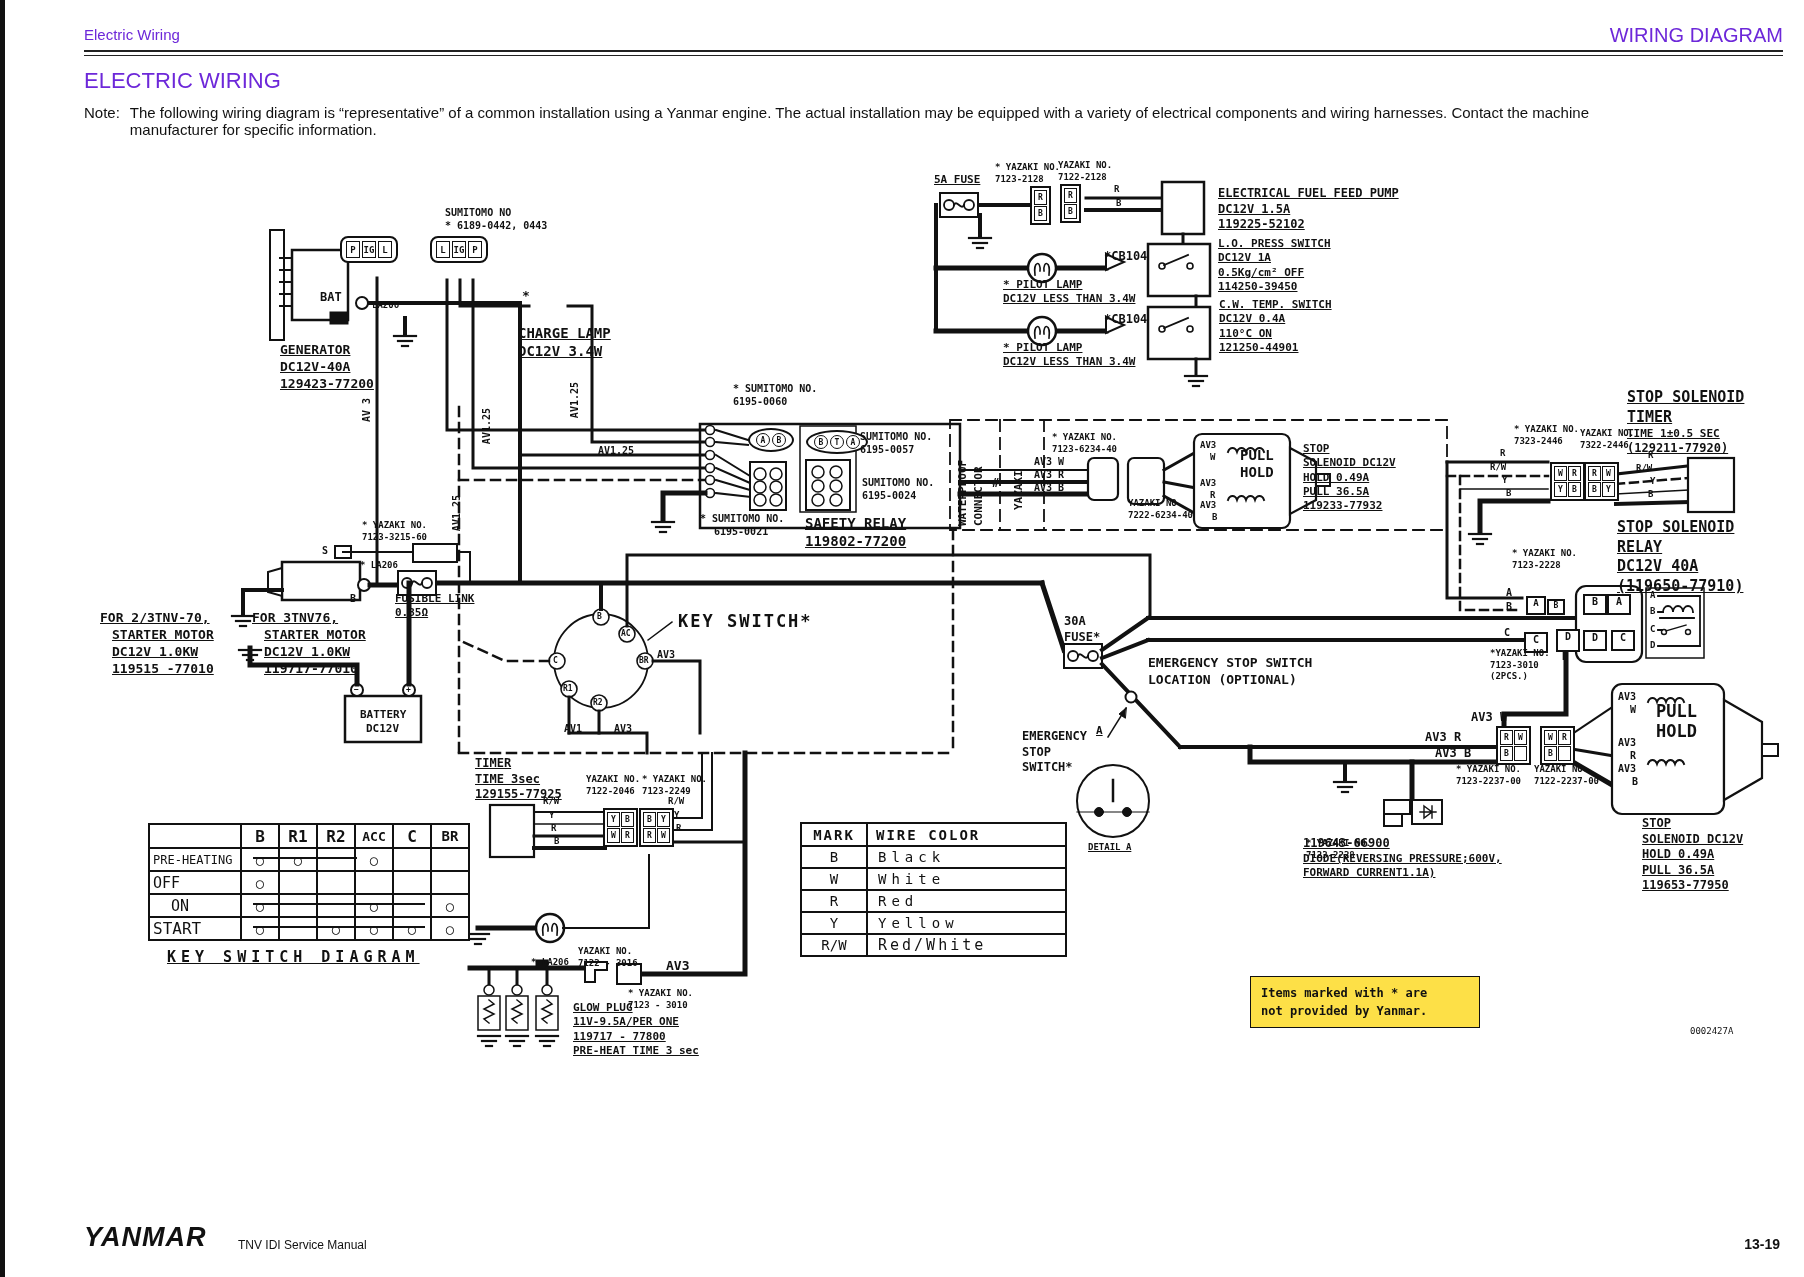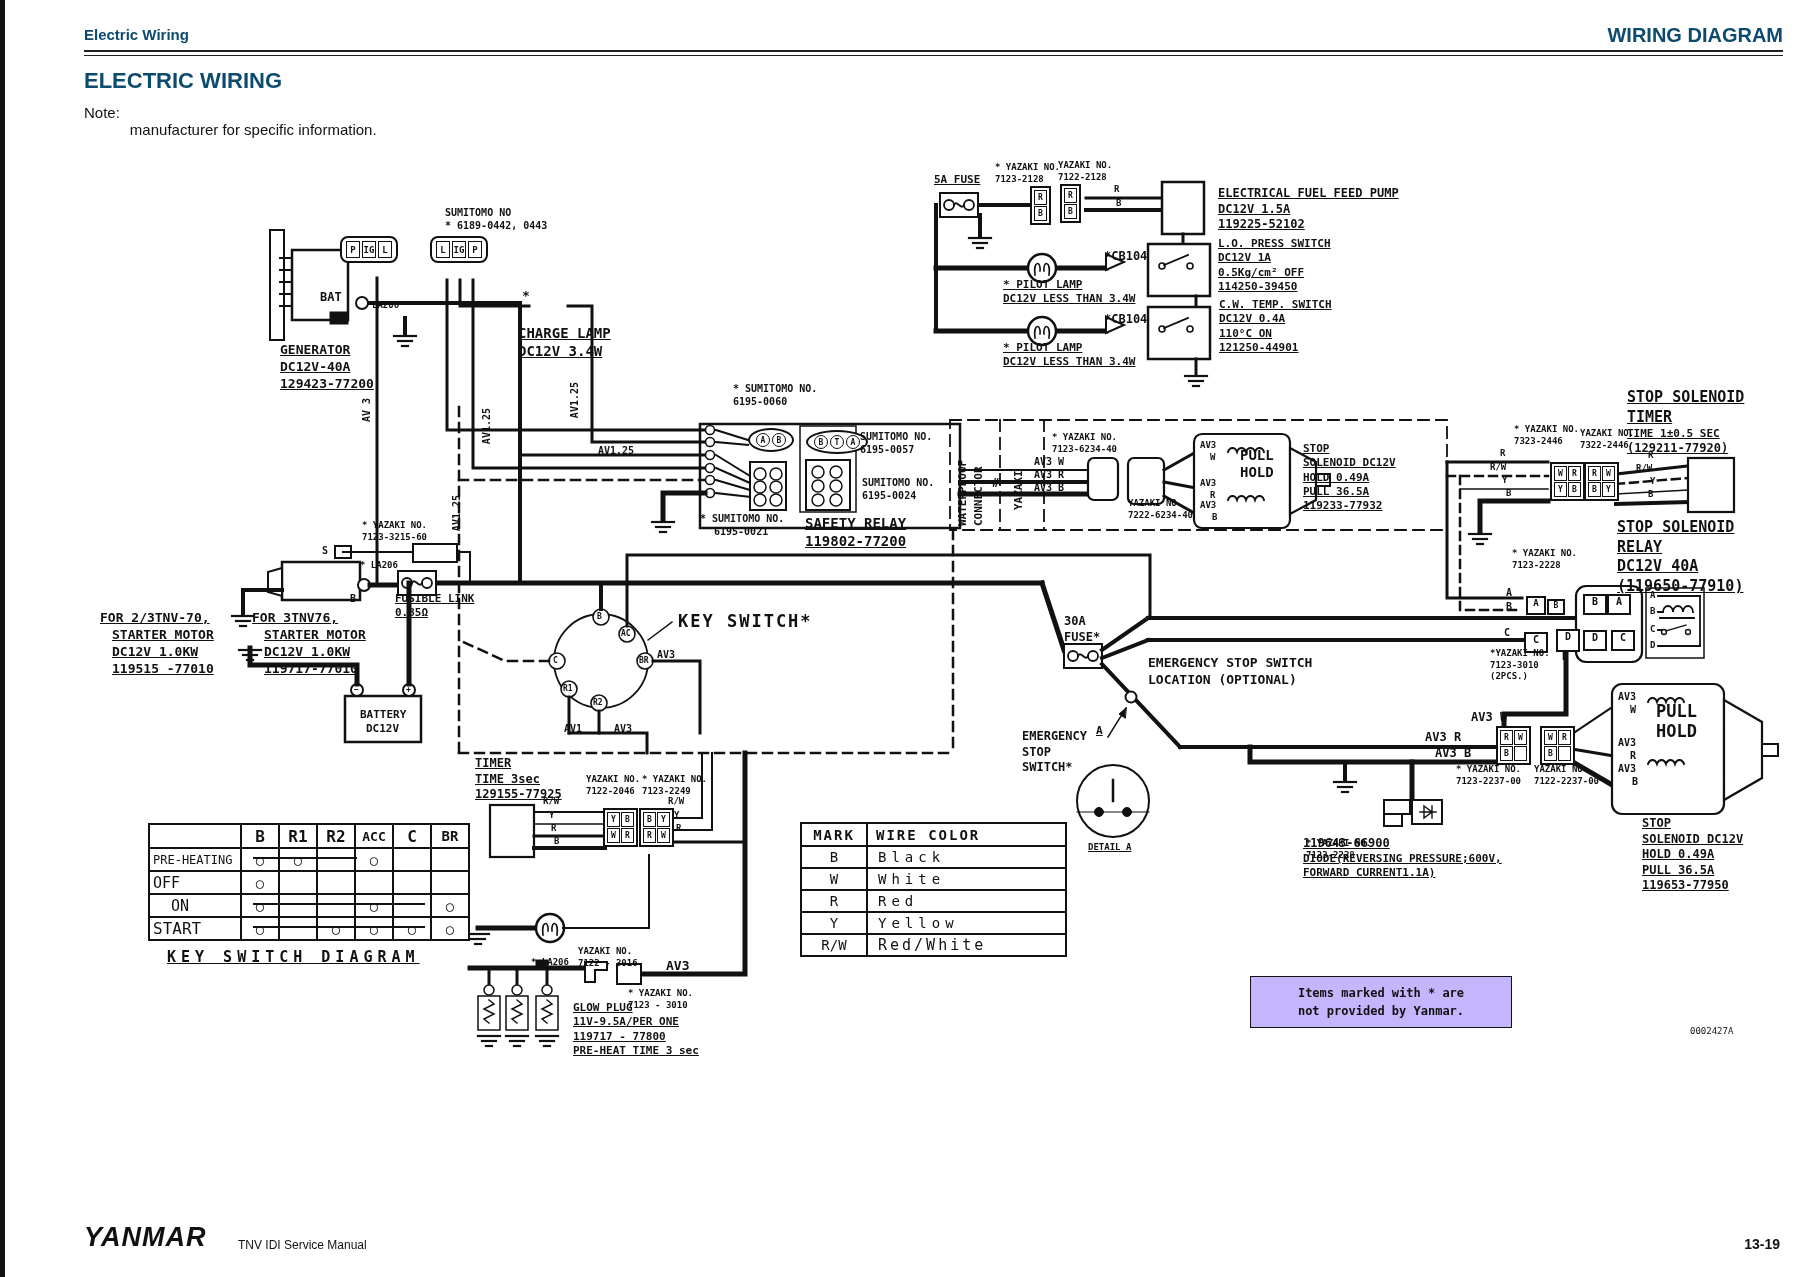--- a/index.html
+++ b/index.html
@@ -24,40 +24,40 @@
   .oval{position:absolute;display:flex;gap:2px;border:2.5px solid #111;border-radius:50%;
         padding:3px 6px;background:#fff;}
   .rpin{border:1.5px solid #111;border-radius:50%;font:bold 8px "DejaVu Sans Mono",monospace;
         width:12px;height:12px;display:flex;align-items:center;justify-content:center;}
   .box{position:absolute;border:2px solid #111;background:#fff;}
   .ksline{position:absolute;height:2px;background:#111;}
   table{border-collapse:collapse;background:#fff;}
   td,th{border:2px solid #111;font-family:"DejaVu Sans Mono",monospace;color:#111;}
   #rule{position:absolute;left:84px;width:1699px;top:50px;height:3px;
         border-top:2.5px solid #222;border-bottom:1.5px solid #222;}
-  .hdr{position:absolute;font-weight:bold;color:#0c4a6e;}
-  .notebox{position:absolute;border:1.5px solid #111;background:#c4b5fd;padding:7px 26px;
-           font:bold 12px "DejaVu Sans Mono",monospace;line-height:1.5;text-align:center;}
+  .hdr{position:absolute;font-weight:normal;color:#6d28d9;}
+  .notebox{position:absolute;border:1.5px solid #111;background:#fde047;padding:7px 10px;
+           font:bold 12px "DejaVu Sans Mono",monospace;line-height:1.5;}
 </style>
 </head>
 <body>
 
 <div id="page">
 
   <div style="position:absolute;left:0;top:0;width:5px;height:1277px;background:#111;"></div>
 
   <div class="hdr sans s15" style="left:84px;top:26px;">Electric Wiring</div>
   <div class="hdr sans" style="right:21px;top:24px;font-size:20px;">WIRING DIAGRAM</div>
   <div id="rule"></div>
   <div class="hdr sans" style="left:84px;top:68px;font-size:22px;">ELECTRIC WIRING</div>
   <div class="sans" style="position:absolute;left:84px;top:104px;width:1700px;font-size:15px;color:#111;">
     <div style="display:flex;gap:10px;">
       <span>Note:</span>
       <span>
-        <br>
+        <span>The following wiring diagram is “representative” of a common installation using a Yanmar engine. The actual installation may be equipped with a variety of electrical components and wiring harnesses. Contact the machine</span><br>
         <span>manufacturer for specific information.</span>
       </span>
     </div>
   </div>
 
   <svg width="1804" height="1277" style="position:absolute;left:0;top:0;">
     <defs>
       <g id="gnd" stroke="#111" stroke-width="2.2" fill="none">
         <line x1="-11" y1="0" x2="11" y2="0"></line>
           <line x1="-7" y1="5" x2="7" y2="5"></line>

